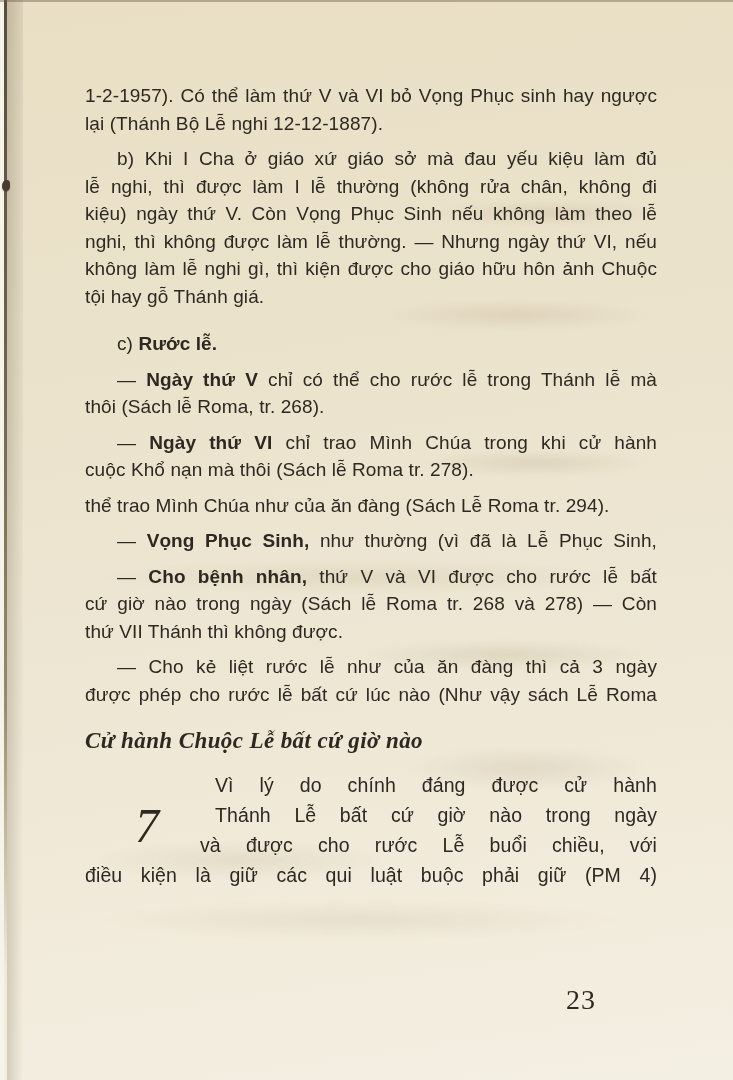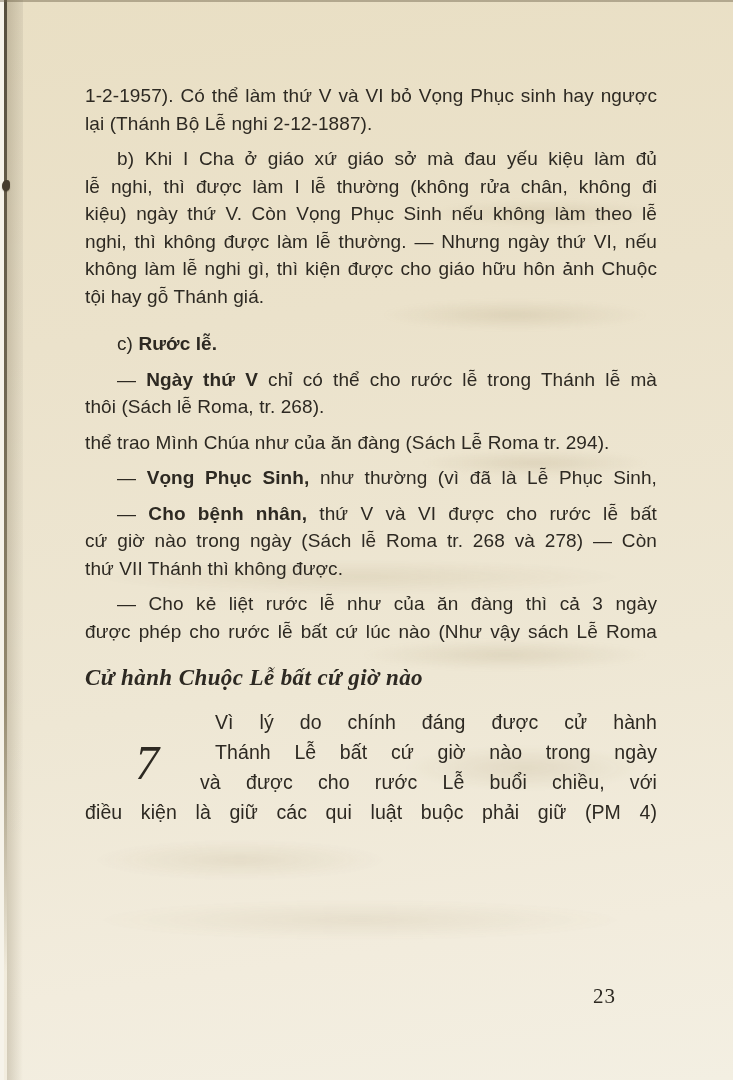--- a/index.html
+++ b/index.html
@@ -53,23 +53,23 @@
     font-size:23px;line-height:30px;letter-spacing:.4px;
   }
   .numbered{position:relative;font-size:19.5px;line-height:30px;}
   .big-num{
     position:absolute;left:50px;top:32px;
     font-family:"Liberation Serif",serif;
     font-style:italic;font-weight:400;
     font-size:48px;line-height:1;
   }
   .page-number{
-    position:absolute;left:593px;top:984px;
+    position:absolute;left:566px;top:984px;
     font-family:"Liberation Serif",serif;
-    font-size:21px;color:#2d2922;letter-spacing:1px;
+    font-size:28px;color:#2d2922;letter-spacing:1px;
   }
 </style>
 </head>
 <body>
 
 <div class="page">
   <div class="edge-white"></div>
   <div class="edge-line"></div>
   <div class="edge-smudge"></div>
   <div class="top-edge"></div>
@@ -81,36 +81,40 @@
   <div class="ghost g4"></div>
   <div class="ghost g5"></div>
   <div class="ghost g6"></div>
   <div class="ghost g7"></div>
   <div class="ghost g8"></div>
 
   <main class="content">
     <div id="paras">
         <div class="para">
           <div class="line just"><span>1-2-1957). Có thể làm thứ V và VI bỏ Vọng Phục sinh hay ngược</span></div>
-          <div class="line"><span>lại (Thánh Bộ Lễ nghi 2-12-1887).</span></div>
+          <div class="line"><span>lại (Thánh Bộ Lễ nghi 12-12-1887).</span></div>
         </div>
         <div class="para">
           <div class="line just" style="text-indent: 32px;"><span>b) Khi I Cha ở giáo xứ giáo sở mà đau yếu kiệu làm đủ</span></div>
           <div class="line just"><span>lễ nghi, thì được làm I lễ thường (không rửa chân, không đi</span></div>
           <div class="line just"><span>kiệu) ngày thứ V. Còn Vọng Phục Sinh nếu không làm theo lễ</span></div>
           <div class="line just"><span>nghi, thì không được làm lễ thường. — Nhưng ngày thứ VI, nếu</span></div>
           <div class="line just"><span>không làm lễ nghi gì, thì kiện được cho giáo hữu hôn ảnh Chuộc</span></div>
           <div class="line"><span>tội hay gỗ Thánh giá.</span></div>
         </div>
         <div class="para subheading">
           <div class="line" style="text-indent: 32px;"><span>c) </span><b>Rước lễ.</b></div>
         </div>
         <div class="para">
           <div class="line just" style="text-indent: 32px;"><span>— </span><b>Ngày thứ V</b><span> chỉ có thể cho rước lễ trong Thánh lễ mà</span></div>
           <div class="line"><span>thôi (Sách lễ Roma, tr. 268).</span></div>
+        </div>
+        <div class="para">
+          <div class="line just" style="text-indent: 32px;"><span>— </span><b>Ngày thứ VI</b><span> chỉ trao Mình Chúa trong khi cử hành</span></div>
+          <div class="line"><span>cuộc Khổ nạn mà thôi (Sách lễ Roma tr. 278).</span></div>
         </div>
         <div class="para">
           <div class="line"><span>thể trao Mình Chúa như của ăn đàng (Sách Lễ Roma tr. 294).</span></div>
         </div>
         <div class="para">
           <div class="line just" style="text-indent: 32px;"><span>— </span><b>Vọng Phục Sinh,</b><span> như thường (vì đã là Lễ Phục Sinh,</span></div>
         </div>
         <div class="para">
           <div class="line just" style="text-indent: 32px;"><span>— </span><b>Cho bệnh nhân,</b><span> thứ V và VI được cho rước lễ bất</span></div>
           <div class="line just"><span>cứ giờ nào trong ngày (Sách lễ Roma tr. 268 và 278) — Còn</span></div>

